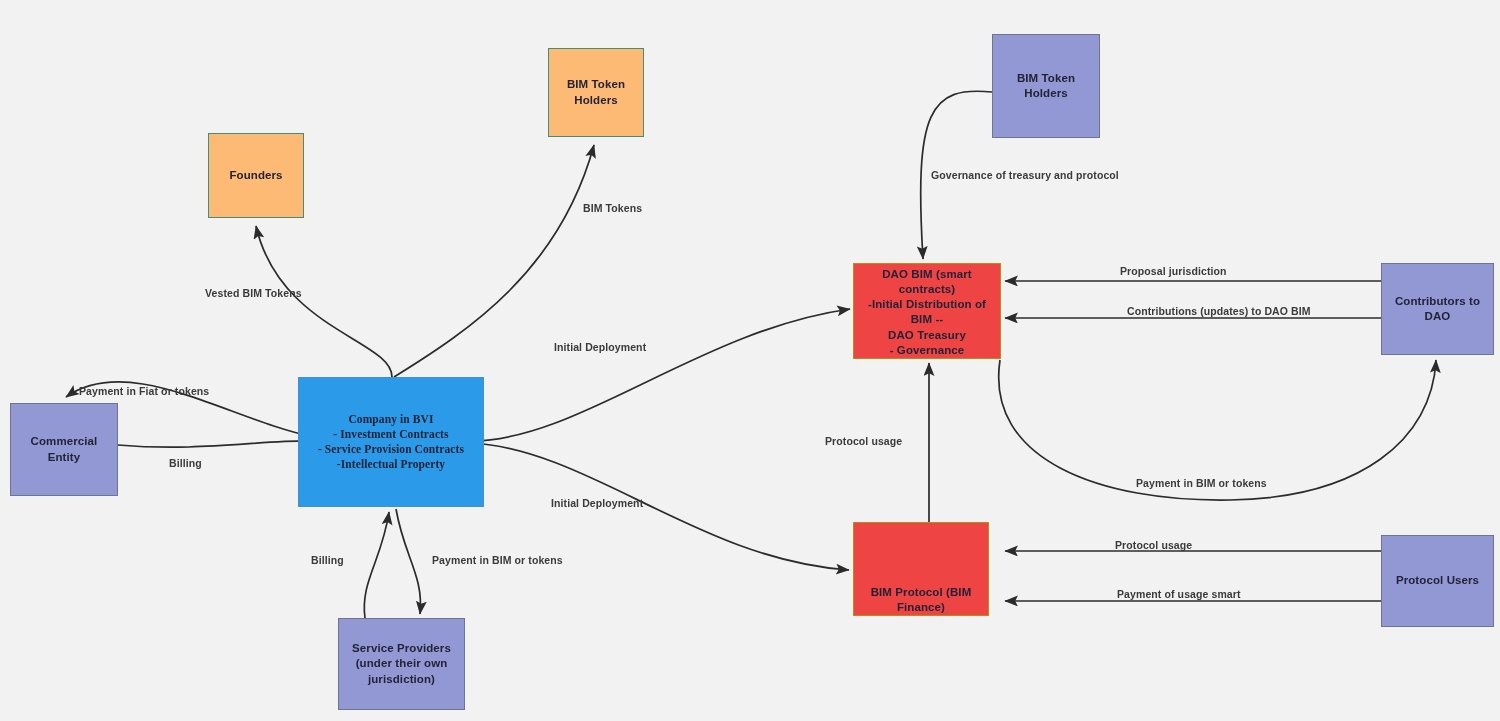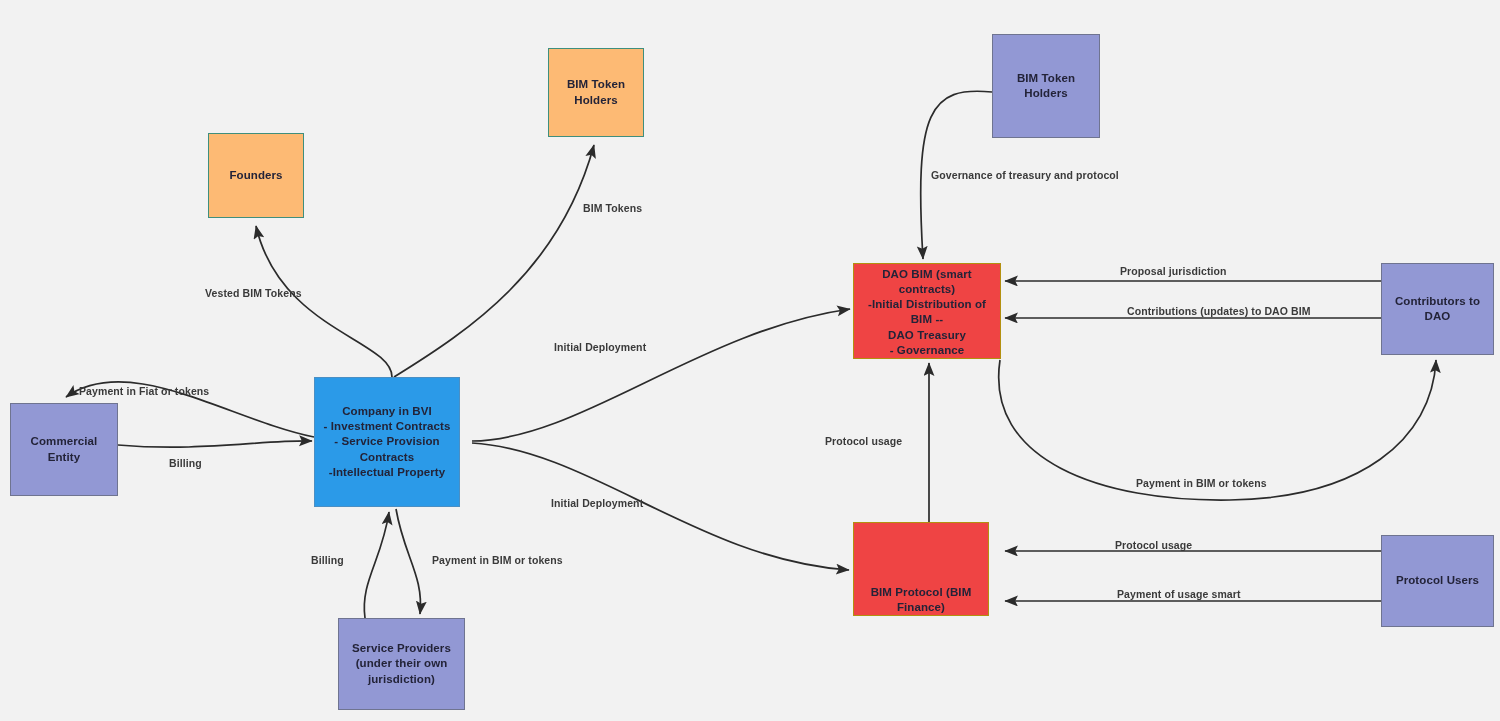--- a/index.html
+++ b/index.html
@@ -86,21 +86,21 @@
 
 <div class="node n-teal" style="left:548px;top:48px;width:96px;height:89px;">
   <span class="node-label">BIM Token
 Holders</span>
 </div>
 
 <div class="node n-purple" style="left:992px;top:34px;width:108px;height:104px;">
   <span class="node-label">BIM Token Holders</span>
 </div>
 
-<div class="node n-blue" style="left:314px;top:377px;width:146px;height:130px;">
+<div class="node n-blue" style="left:298px;top:377px;width:186px;height:130px;font-family:Liberation Serif, serif;">
   <span class="node-label">Company in BVI
 - Investment Contracts
 - Service Provision Contracts
 -Intellectual Property</span>
 </div>
 
 <div class="node n-purple" style="left:10px;top:403px;width:108px;height:93px;text-align:center;">
   <span class="node-label">Commercial Entity</span>
 </div>
 

